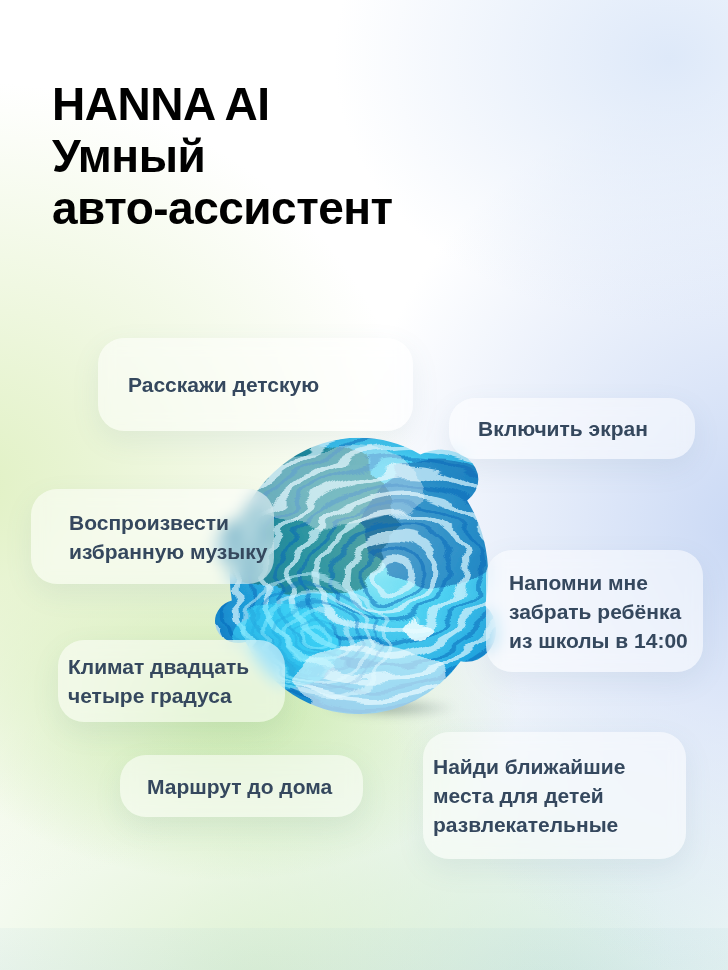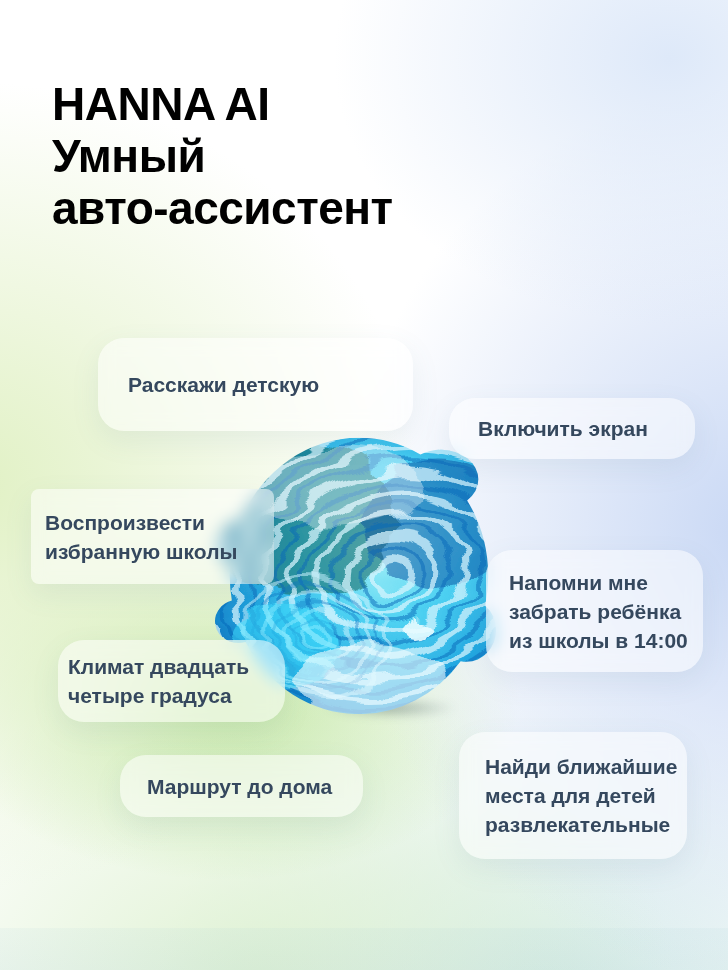--- a/index.html
+++ b/index.html
@@ -52,25 +52,25 @@
     box-shadow: 0 10px 28px rgba(90,125,150,0.10);
     backdrop-filter: blur(8px);
     color: #35485e;
     font-size: 21px;
     line-height: 29px;
     font-weight: 600;
   }
   .bubble span { display: block; white-space: nowrap; }
   #bubble-story    { left:  98px; top: 338px; width: 315px; height:  93px; padding-left: 30px; }
   #bubble-screen   { left: 449px; top: 398px; width: 246px; height:  61px; padding-left: 29px; }
-  #bubble-music    { left:  31px; top: 489px; width: 243px; height:  95px; padding-left: 14px; border-radius: 8px; }
+  #bubble-music    { left:  31px; top: 489px; width: 243px; height:  95px; padding-left: 38px; }
   #bubble-reminder { left: 486px; top: 550px; width: 217px; height: 122px; padding-left: 23px; }
   #bubble-climate  { left:  58px; top: 640px; width: 227px; height:  82px; padding-left: 10px; }
   #bubble-route    { left: 120px; top: 755px; width: 243px; height:  62px; padding-left: 27px; }
-  #bubble-places   { left: 423px; top: 732px; width: 228px; height: 127px; padding-left: 26px; margin-left: 36px; }
+  #bubble-places   { left: 423px; top: 732px; width: 263px; height: 127px; padding-left: 10px; }
 </style>
 </head>
 <body>
 
 <div class="canvas">
   <div class="bg"></div>
 
   <div class="title-block">
     <div>HANNA AI</div>
     <div>Умный</div>
@@ -147,21 +147,21 @@
   <div class="bubble" id="bubble-story">
     <span>Расскажи детскую</span>
   </div>
 
   <div class="bubble" id="bubble-screen">
     <span>Включить экран</span>
   </div>
 
   <div class="bubble" id="bubble-music">
     <span>Воспроизвести</span>
-    <span>избранную школы</span>
+    <span>избранную музыку</span>
   </div>
 
   <div class="bubble" id="bubble-reminder">
     <span>Напомни мне</span>
     <span>забрать ребёнка</span>
     <span>из школы в 14:00</span>
   </div>
 
   <div class="bubble" id="bubble-climate">
     <span>Климат двадцать</span>

